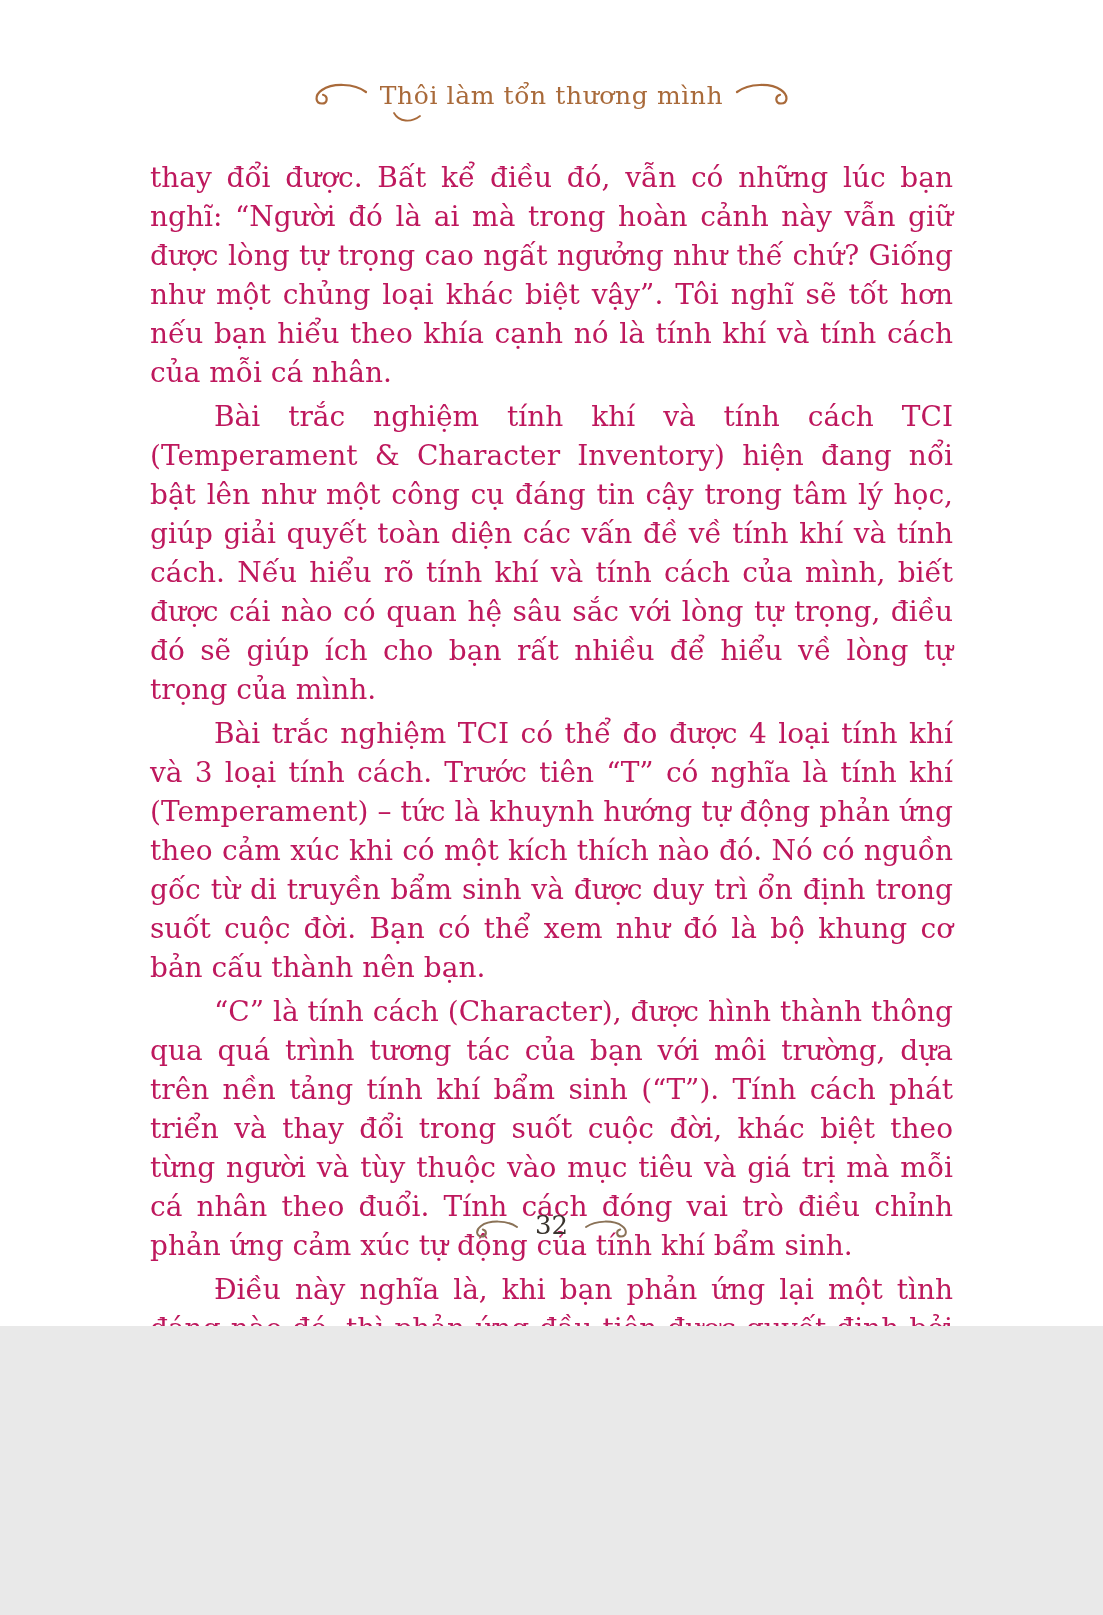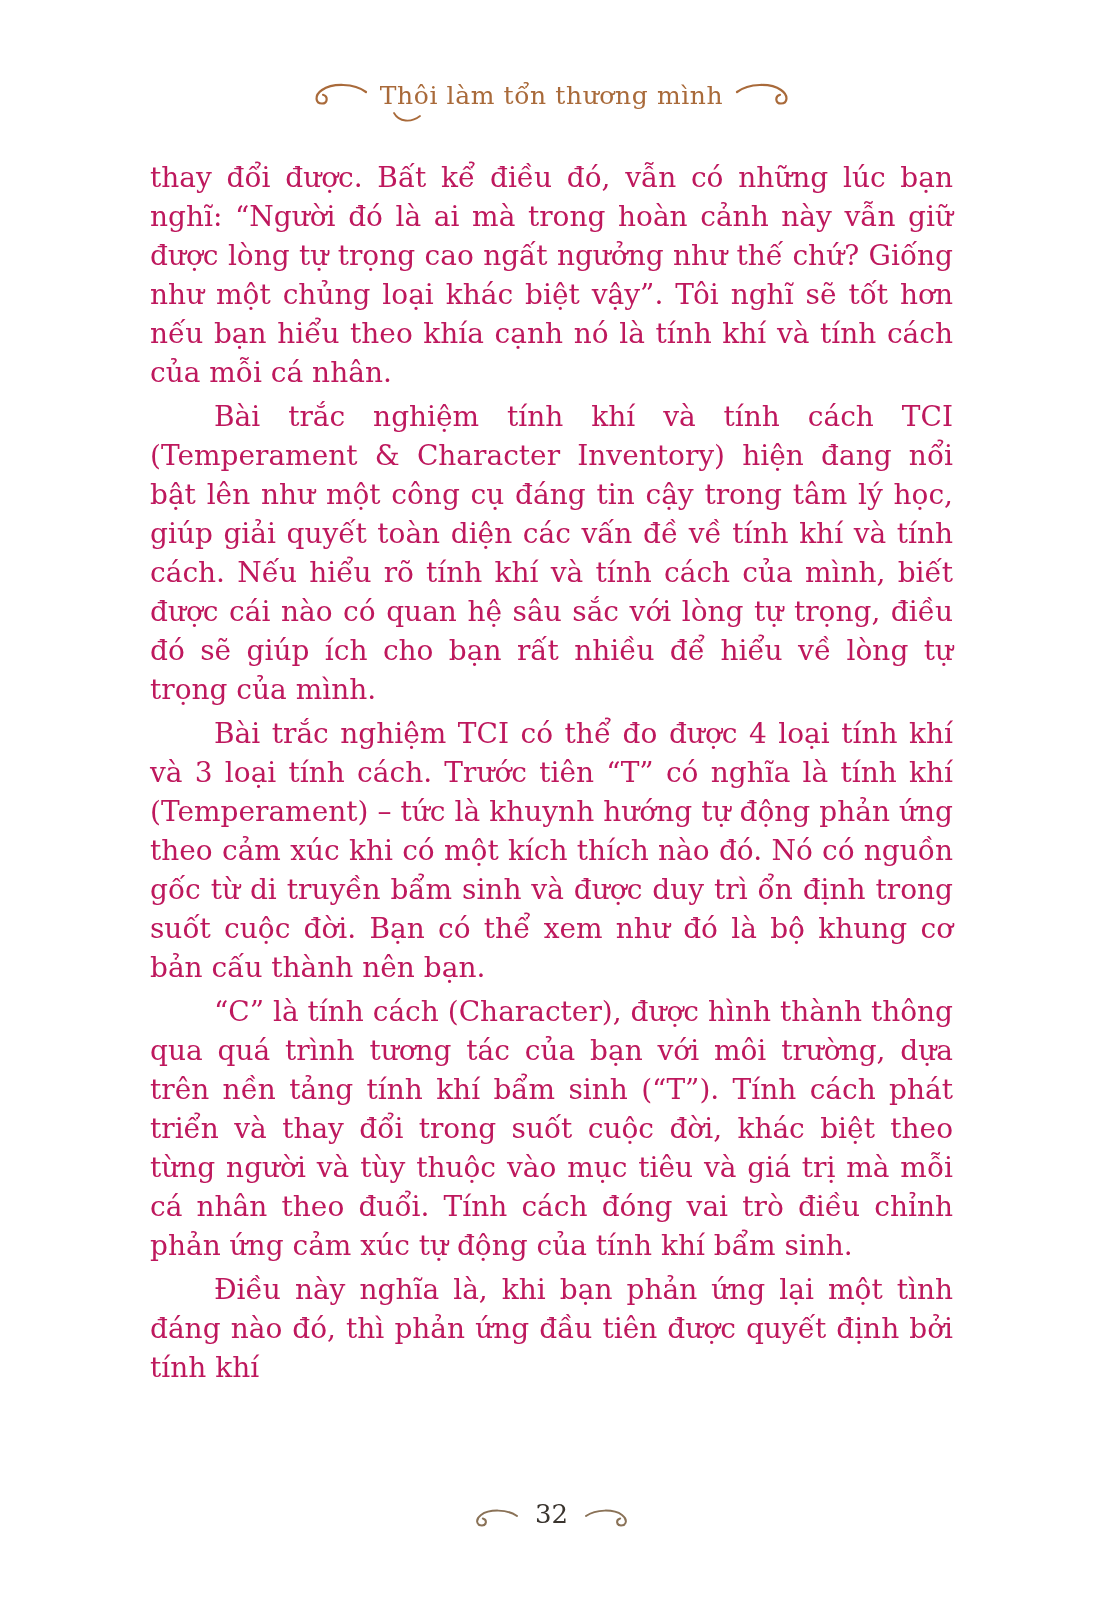--- a/index.html
+++ b/index.html
@@ -1,19 +1,19 @@
 <!DOCTYPE html>
 <html lang="vi"><head>
 <meta charset="utf-8">
 <style>
   * { margin: 0; padding: 0; box-sizing: border-box; }
   html, body { background: #e9e9e9; }
   .page {
     width: 1103px;
-    height: 1615px;
+    height: 1326px;
     margin: 0 auto;
     background: #ffffff;
     position: relative;
     font-family: "DejaVu Serif", "Liberation Serif", serif;
     display: flex;
     flex-direction: column;
     overflow: hidden;
   }
   .page-header {
     margin-top: 80px;

